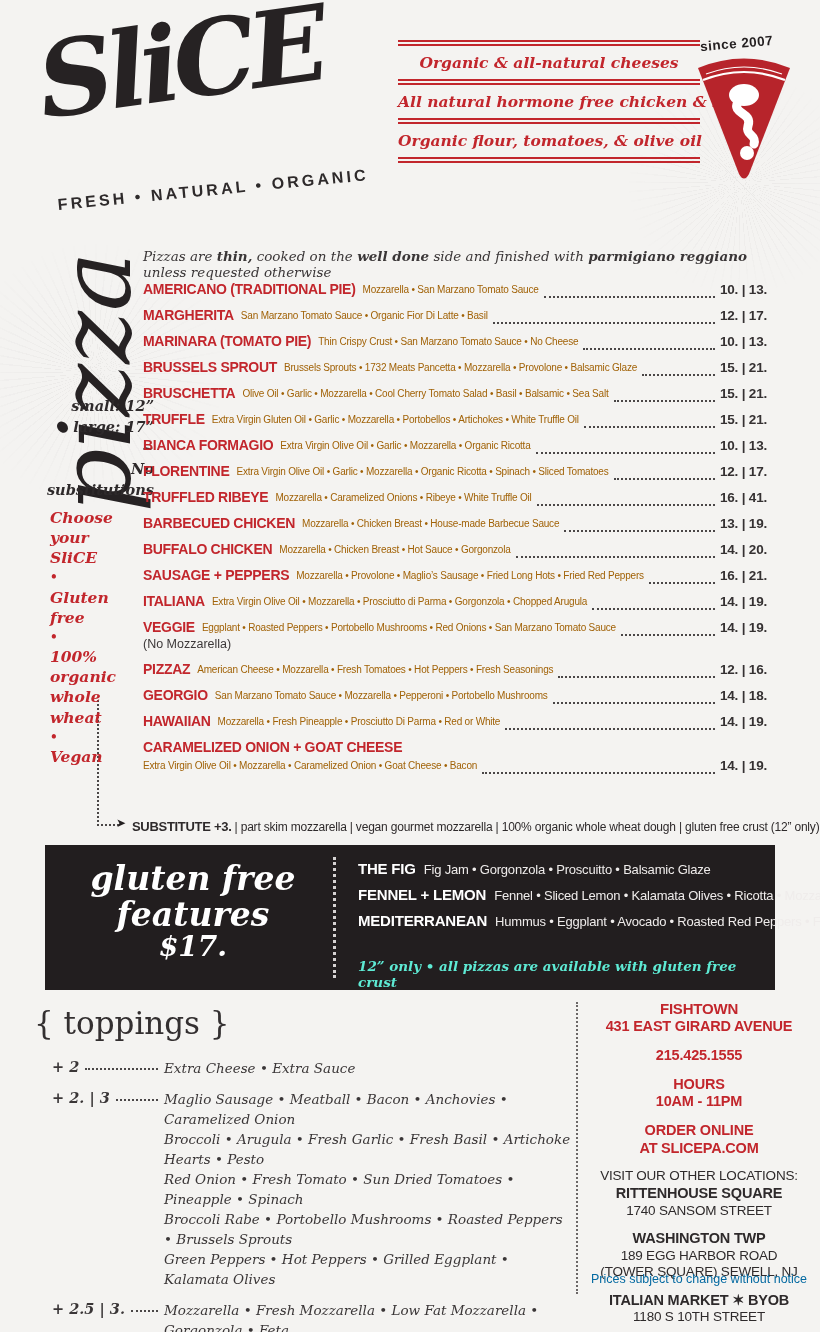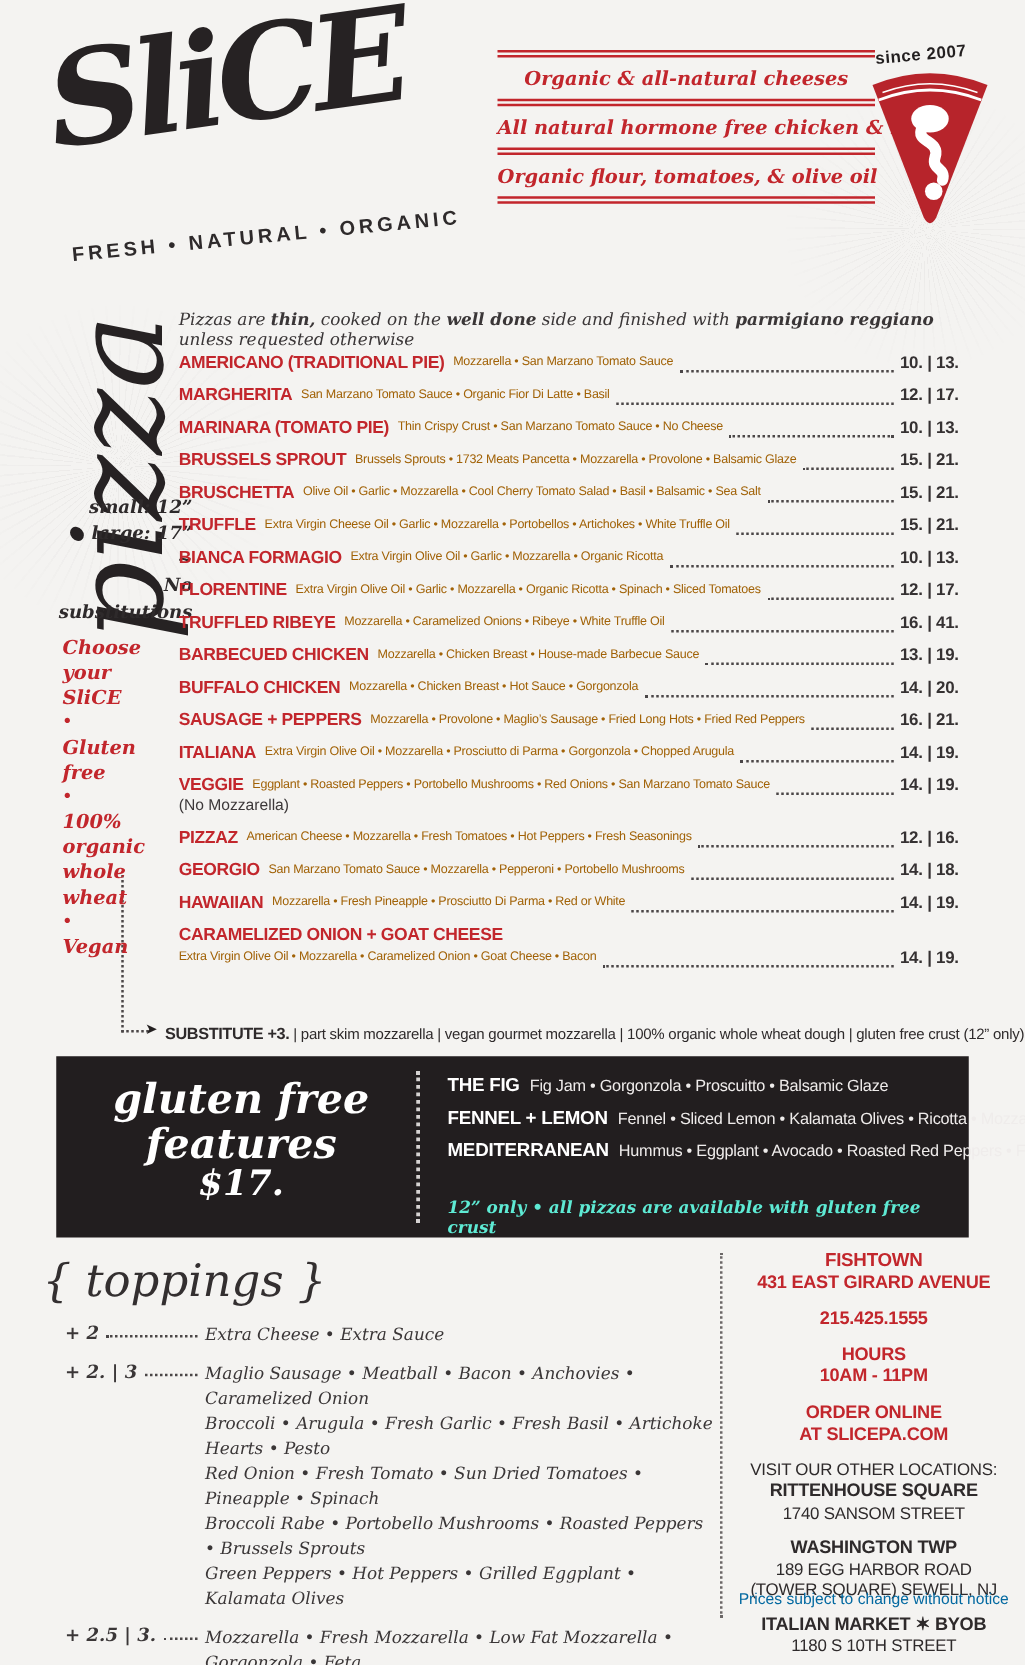--- a/index.html
+++ b/index.html
@@ -80,22 +80,22 @@
   .gf-items { position:absolute; left:313px; top:15px; right:14px; }
   .gf-item { margin-bottom:8px; white-space:nowrap; }
   .gf-name { color:#fff; font-weight:bold; font-size:15px; letter-spacing:-0.2px; }
   .gf-desc { color:#efeceb; font-size:13px; margin-left:8px; letter-spacing:-0.2px; }
   .gf-footnote { position:absolute; left:313px; top:113px; color:#5eead4;
                  font-family:"DejaVu Serif", serif; font-style:italic; font-weight:bold;
                  font-size:13.5px; }
 
   
   .toppings-title { position:absolute; left:34px; top:1005px; z-index:2;
-                    font-family:"DejaVu Serif", serif; font-style:italic;
-                    font-size:36px; color:#332f30; }
+                    font-family:"DejaVu Serif", serif; 
+                    font-size:31px; color:#332f30; }
   .toppings { position:absolute; left:52px; top:1058px; width:520px; z-index:2; }
   .trow { display:flex; align-items:flex-start; margin-bottom:11px; }
   .tlabel { font-family:"DejaVu Serif", serif; font-style:italic; font-weight:bold;
             font-size:14.5px; color:#3a3637; white-space:nowrap; }
   .tdots { flex:1 1 auto; min-width:10px; margin:0 6px; border-bottom:2px dotted #4a4647;
            height:12px; }
   .ttext { flex:0 0 408px; font-family:"DejaVu Serif", serif; font-style:italic;
            font-size:13.5px; line-height:20px; color:#3a3637; }
 
   .vdivider { position:absolute; left:576px; top:1002px; height:292px; z-index:1;
@@ -206,21 +206,21 @@
         <div class="mi-row">
           <span class="mi-name">BRUSCHETTA</span>
           <span class="mi-desc">Olive Oil • Garlic • Mozzarella • Cool Cherry Tomato Salad • Basil • Balsamic • Sea Salt</span>
           <span class="dots"></span>
           <span class="mi-price">15. | 21.</span>
         </div>
       </div>
       <div class="mi">
         <div class="mi-row">
           <span class="mi-name">TRUFFLE</span>
-          <span class="mi-desc">Extra Virgin Cheese Oil • Garlic • Mozzarella • Portobellos • Artichokes • White Truffle Oil</span>
+          <span class="mi-desc">Extra Virgin Gluten Oil • Garlic • Mozzarella • Portobellos • Artichokes • White Truffle Oil</span>
           <span class="dots"></span>
           <span class="mi-price">15. | 21.</span>
         </div>
       </div>
       <div class="mi">
         <div class="mi-row">
           <span class="mi-name">BIANCA FORMAGIO</span>
           <span class="mi-desc">Extra Virgin Olive Oil • Garlic • Mozzarella • Organic Ricotta</span>
           <span class="dots"></span>
           <span class="mi-price">10. | 13.</span>

